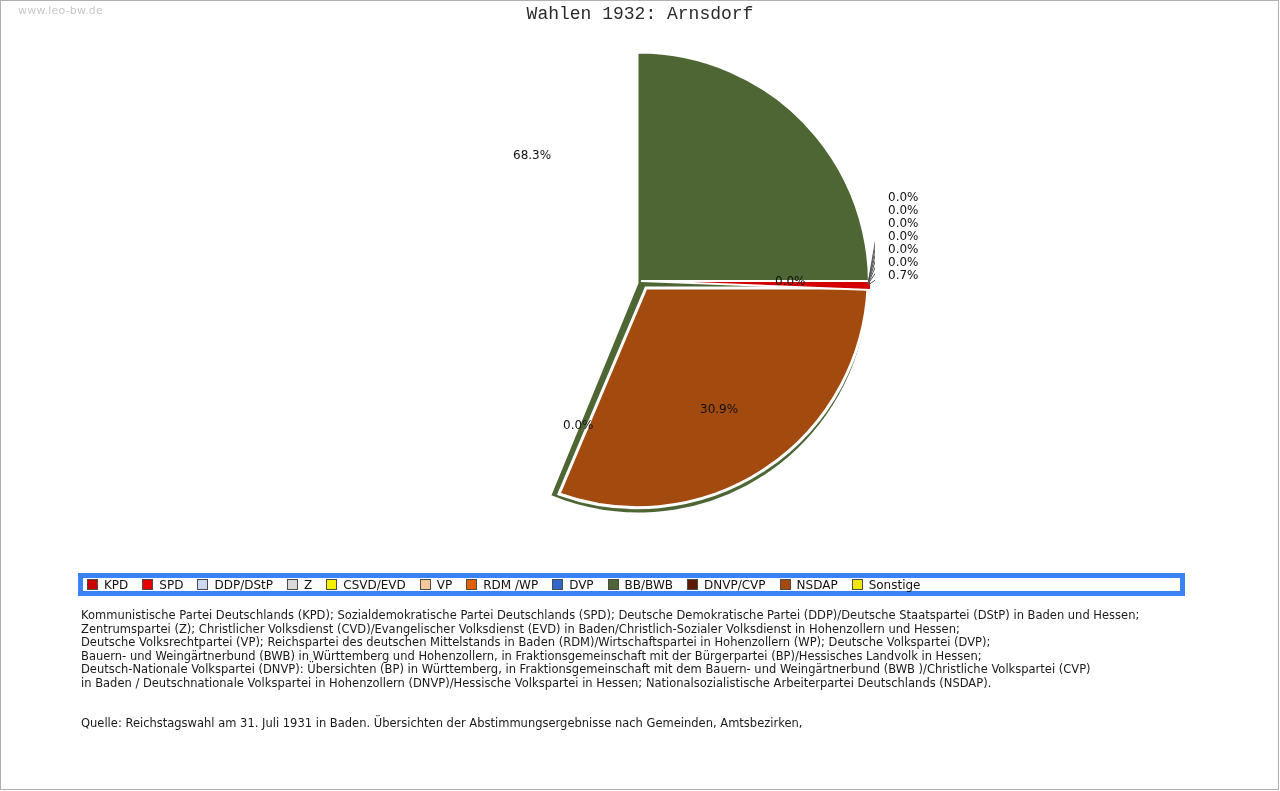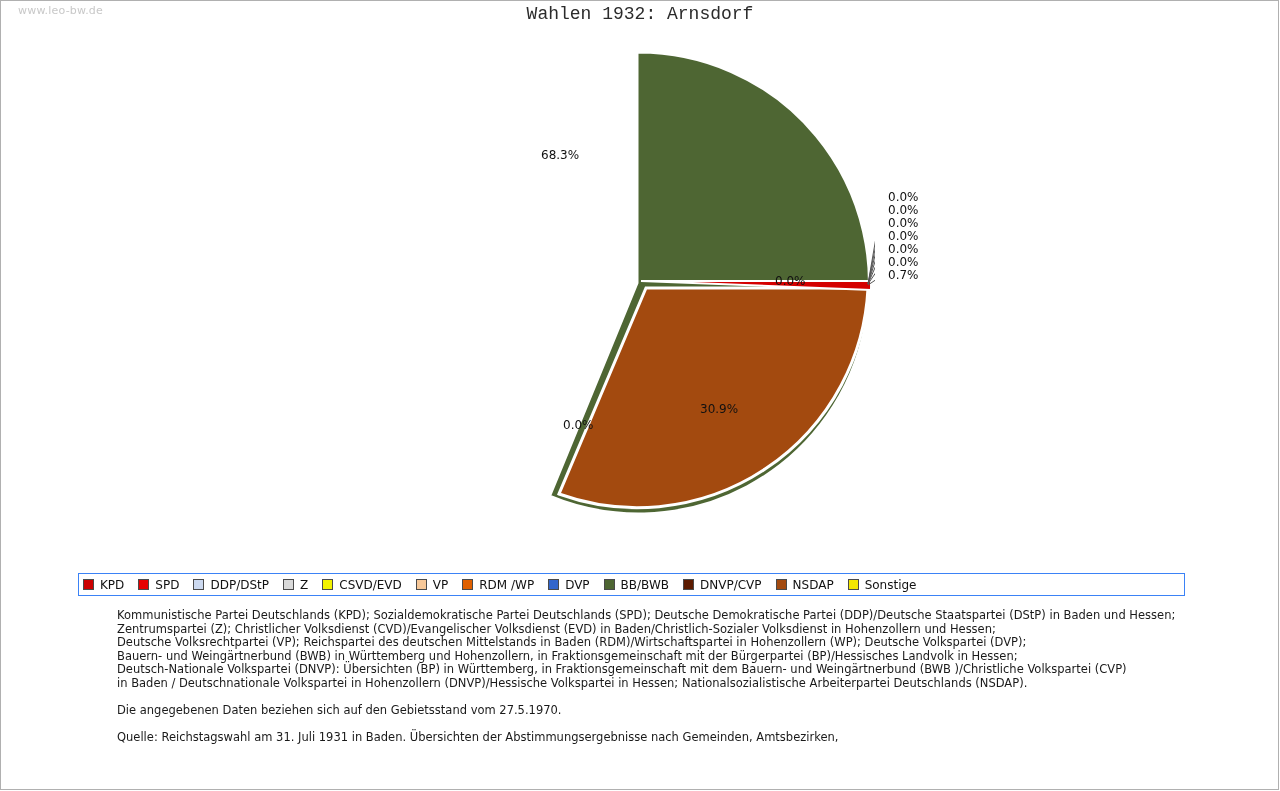--- a/index.html
+++ b/index.html
@@ -51,21 +51,21 @@
   }
   .pie-svg {
     display: block;
   }
   .slice-label {
     position: absolute;
     font-size: 12px;
     color: #111;
     white-space: nowrap;
   }
-  .lbl-bbbwb { left: 136px; top: 96px; }
+  .lbl-bbbwb { left: 108px; top: 96px; }
   .lbl-nsdap { left: 295px; top: 350px; text-align: center; }
   .lbl-zero-left { left: 158px; top: 366px; }
   .lbl-zero-mid  { left: 370px; top: 222px; }
 
   
   .right-labels {
     position: absolute;
     left: 880px;
     top: 186px;
     width: 120px;
@@ -86,21 +86,21 @@
   .rl5 { top: 69px; }
   .rl6 { top: 82px; }
 
   
   .legend {
     position: absolute;
     left: 78px;
     top: 573px;
     width: 1107px;
     height: 23px;
-    border: 1px solid #3b82f6;
+    border: 5px solid #3b82f6;
     background: #fff;
     box-sizing: border-box;
     display: flex;
     align-items: center;
   }
   .legend-item {
     display: flex;
     align-items: center;
     height: 100%;
     padding: 0 4px;
@@ -120,21 +120,20 @@
 
   
   .notes {
     position: absolute;
     left: 81px;
     top: 609px;
     width: 1130px;
     font-size: 11.5px;
     line-height: 13.5px;
     color: #1a1a1a;
-    margin-left: 36px;
   }
   .notes p { margin: 0; }
   .notes .gap { height: 13.5px; }
 </style>
 </head>
 <body>
 
 <div class="frame"></div>
 
 <div class="watermark">www.leo-bw.de</div>
@@ -228,16 +227,15 @@
 </div>
 
 <div class="notes">
   <p>Kommunistische Partei Deutschlands (KPD); Sozialdemokratische Partei Deutschlands (SPD); Deutsche Demokratische Partei (DDP)/Deutsche Staatspartei (DStP) in Baden und Hessen;</p>
   <p>Zentrumspartei (Z); Christlicher Volksdienst (CVD)/Evangelischer Volksdienst (EVD) in Baden/Christlich-Sozialer Volksdienst in Hohenzollern und Hessen;</p>
   <p>Deutsche Volksrechtpartei (VP); Reichspartei des deutschen Mittelstands in Baden (RDM)/Wirtschaftspartei in Hohenzollern (WP); Deutsche Volkspartei (DVP);</p>
   <p>Bauern- und Weingärtnerbund (BWB) in Württemberg und Hohenzollern, in Fraktionsgemeinschaft mit der Bürgerpartei (BP)/Hessisches Landvolk in Hessen;</p>
   <p>Deutsch-Nationale Volkspartei (DNVP): Übersichten (BP) in Württemberg, in Fraktionsgemeinschaft mit dem Bauern- und Weingärtnerbund (BWB )/Christliche Volkspartei (CVP)</p>
   <p>in Baden / Deutschnationale Volkspartei in Hohenzollern (DNVP)/Hessische Volkspartei in Hessen; Nationalsozialistische Arbeiterpartei Deutschlands (NSDAP).</p>
   <div class="gap"></div>
-  <p>Die angegebenen Daten beziehen sich auf den Gebietsstand vom 27.5.1970.</p>
   <div class="gap"></div>
   <p>Quelle: Reichstagswahl am 31. Juli 1931 in Baden. Übersichten der Abstimmungsergebnisse nach Gemeinden, Amtsbezirken,</p>
 </div>
 
 </body></html>

